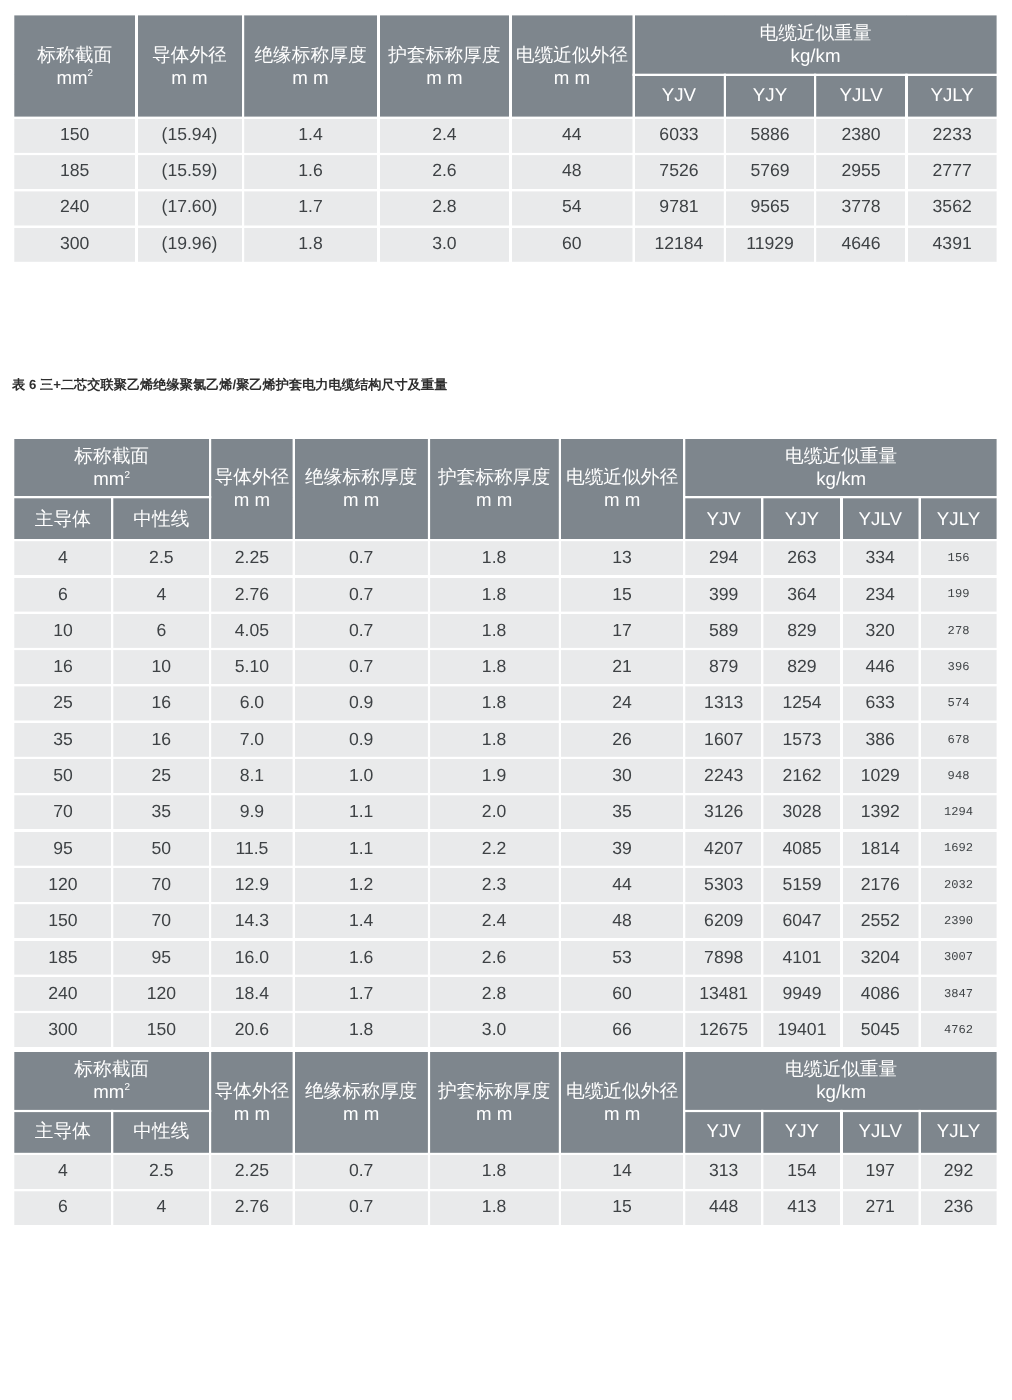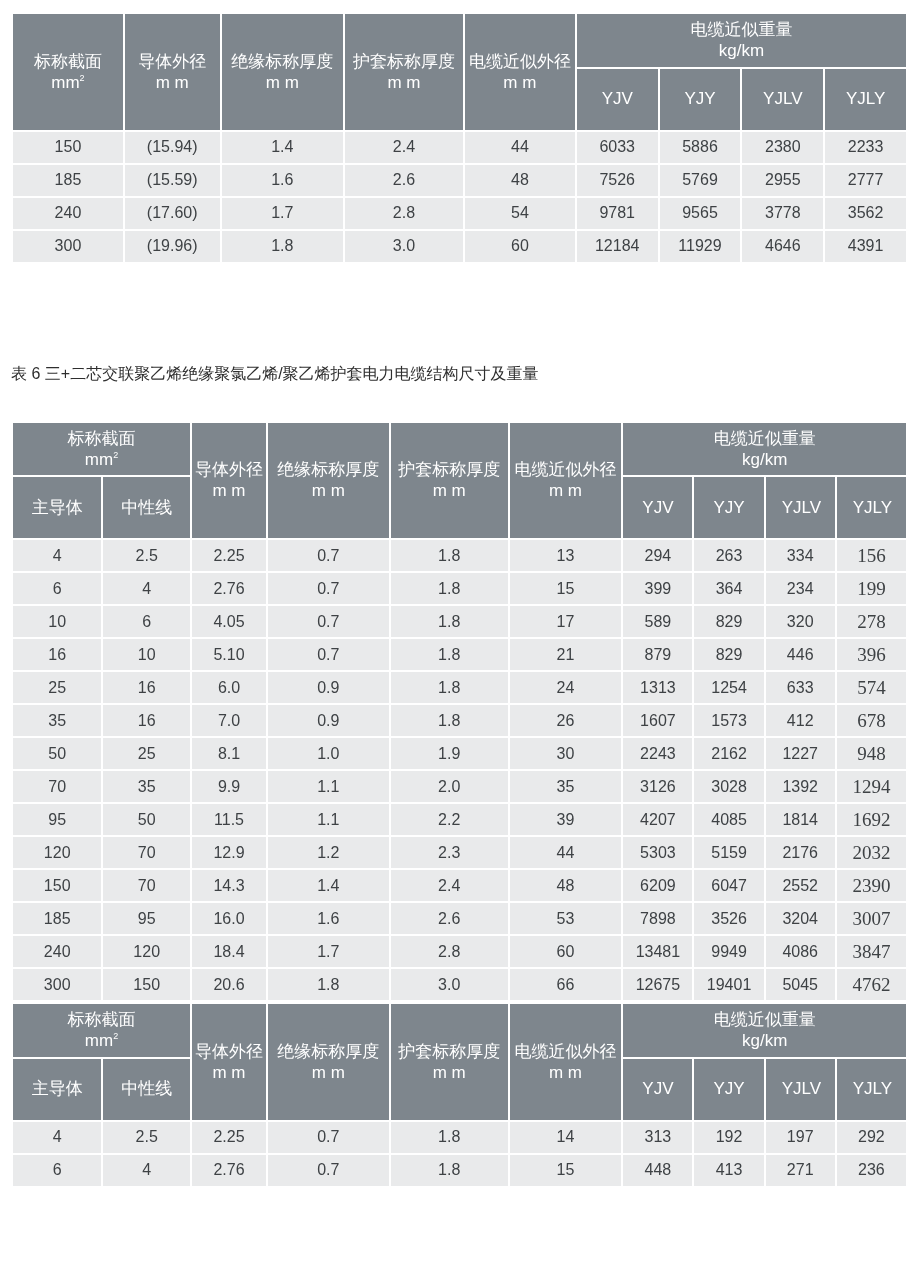--- a/index.html
+++ b/index.html
@@ -29,41 +29,41 @@
     overflow:hidden;
   }
   table.spec thead th{
     background:var(--header-bg);
     color:var(--header-text);
     font-weight:normal;
     font-size:17px;
     line-height:1.25;
   }
   table.spec thead tr.grp-row th{padding:5px 0;}
-  table.spec thead tr.sub-row th{height:29px;padding:16px;}
+  table.spec thead tr.sub-row th{height:29px;padding:4px;}
   table.spec tbody td{
     background:var(--row-bg);
     color:var(--cell-text);
     font-size:16px;
     height:31px;
   }
   .hl{display:block;}
   sup.sq{font-size:9px;vertical-align:super;line-height:0;}
   .tbl-title{
-    font-size:16px;
+    font-size:12px;
     line-height:20px;
     color:var(--title-text);
-    font-weight:normal;
+    font-weight:bold;
   }
   .title-6{margin:100px 0 37px 0;}
   .title-7{margin:99px 0 46px 0;}
   
   table.serif-last tbody td:last-child{
-    font-family:Liberation Serif, serif;
-    font-size:19px;
+    font-family:Liberation Mono, monospace;
+    font-size:11px;
   }
 </style>
 </head>
 <body>
 
 <div class="page">
 
   <table class="spec t-upper">
     <colgroup>
       <col style="width:12.5%">
@@ -272,33 +272,33 @@
         </tr>
         <tr>
           <td>35</td>
           <td>16</td>
           <td>7.0</td>
           <td>0.9</td>
           <td>1.8</td>
           <td>26</td>
           <td>1607</td>
           <td>1573</td>
-          <td>412</td>
+          <td>386</td>
           <td>678</td>
         </tr>
         <tr>
           <td>50</td>
           <td>25</td>
           <td>8.1</td>
           <td>1.0</td>
           <td>1.9</td>
           <td>30</td>
           <td>2243</td>
           <td>2162</td>
-          <td>1227</td>
+          <td>1029</td>
           <td>948</td>
         </tr>
         <tr>
           <td>70</td>
           <td>35</td>
           <td>9.9</td>
           <td>1.1</td>
           <td>2.0</td>
           <td>35</td>
           <td>3126</td>
@@ -343,21 +343,21 @@
           <td>2390</td>
         </tr>
         <tr>
           <td>185</td>
           <td>95</td>
           <td>16.0</td>
           <td>1.6</td>
           <td>2.6</td>
           <td>53</td>
           <td>7898</td>
-          <td>3526</td>
+          <td>4101</td>
           <td>3204</td>
           <td>3007</td>
         </tr>
         <tr>
           <td>240</td>
           <td>120</td>
           <td>18.4</td>
           <td>1.7</td>
           <td>2.8</td>
           <td>60</td>
@@ -433,21 +433,21 @@
     </thead>
     <tbody>
         <tr>
           <td>4</td>
           <td>2.5</td>
           <td>2.25</td>
           <td>0.7</td>
           <td>1.8</td>
           <td>14</td>
           <td>313</td>
-          <td>192</td>
+          <td>154</td>
           <td>197</td>
           <td>292</td>
         </tr>
         <tr>
           <td>6</td>
           <td>4</td>
           <td>2.76</td>
           <td>0.7</td>
           <td>1.8</td>
           <td>15</td>

